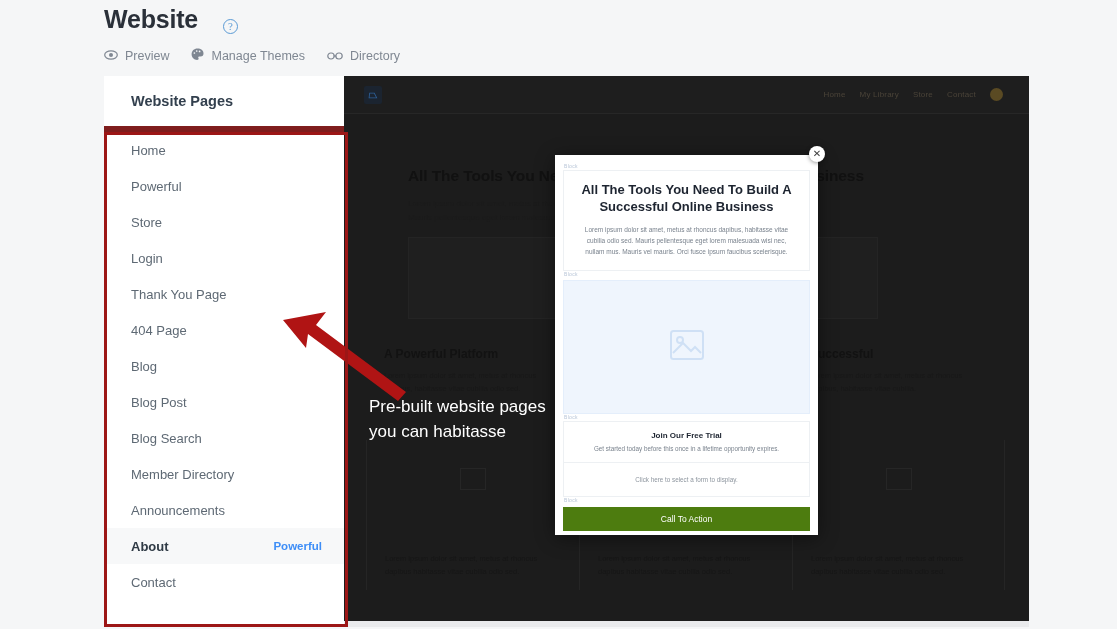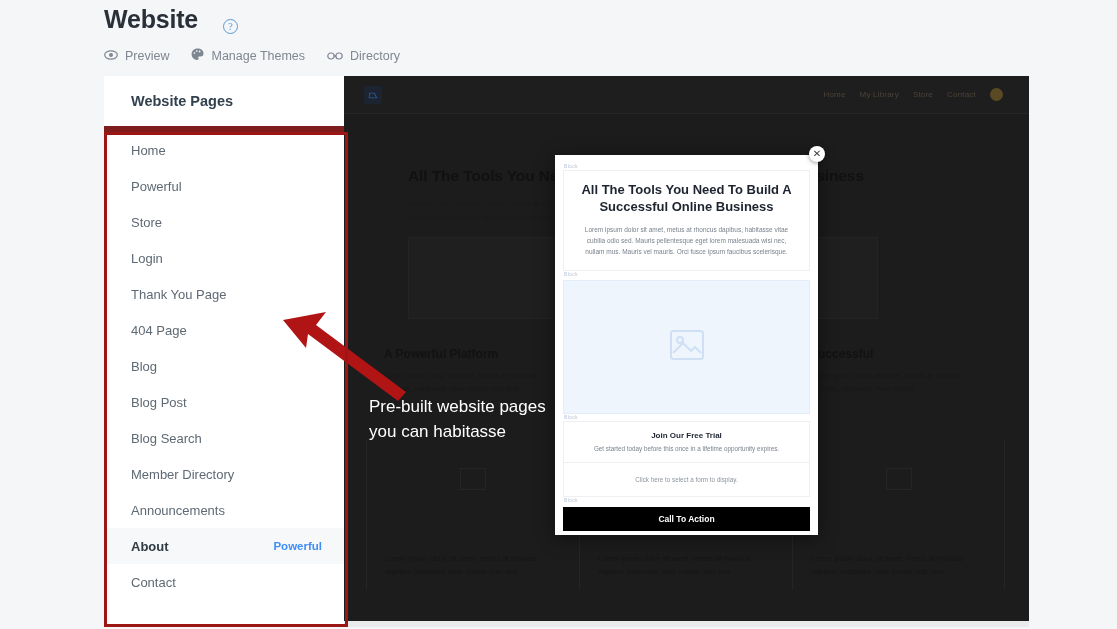--- a/index.html
+++ b/index.html
@@ -369,24 +369,24 @@
     border-top: 1px solid #edf0f3;
     padding: 13px 0 13px 0;
     text-align: center;
     font-size: 6.3px;
     color: #8d959e;
   }
 
   .cta-button {
     margin-top: 3px;
     height: 24px;
-    background: #000000;
+    background: #4d7c0f;
     color: #ffffff;
     font-size: 8.5px;
-    font-weight: bold;
+    font-weight: normal;
     display: flex;
     align-items: center;
     justify-content: center;
     cursor: pointer;
   }
 
   
   .annotation {
     position: absolute;
     left: 369px; top: 395px;

